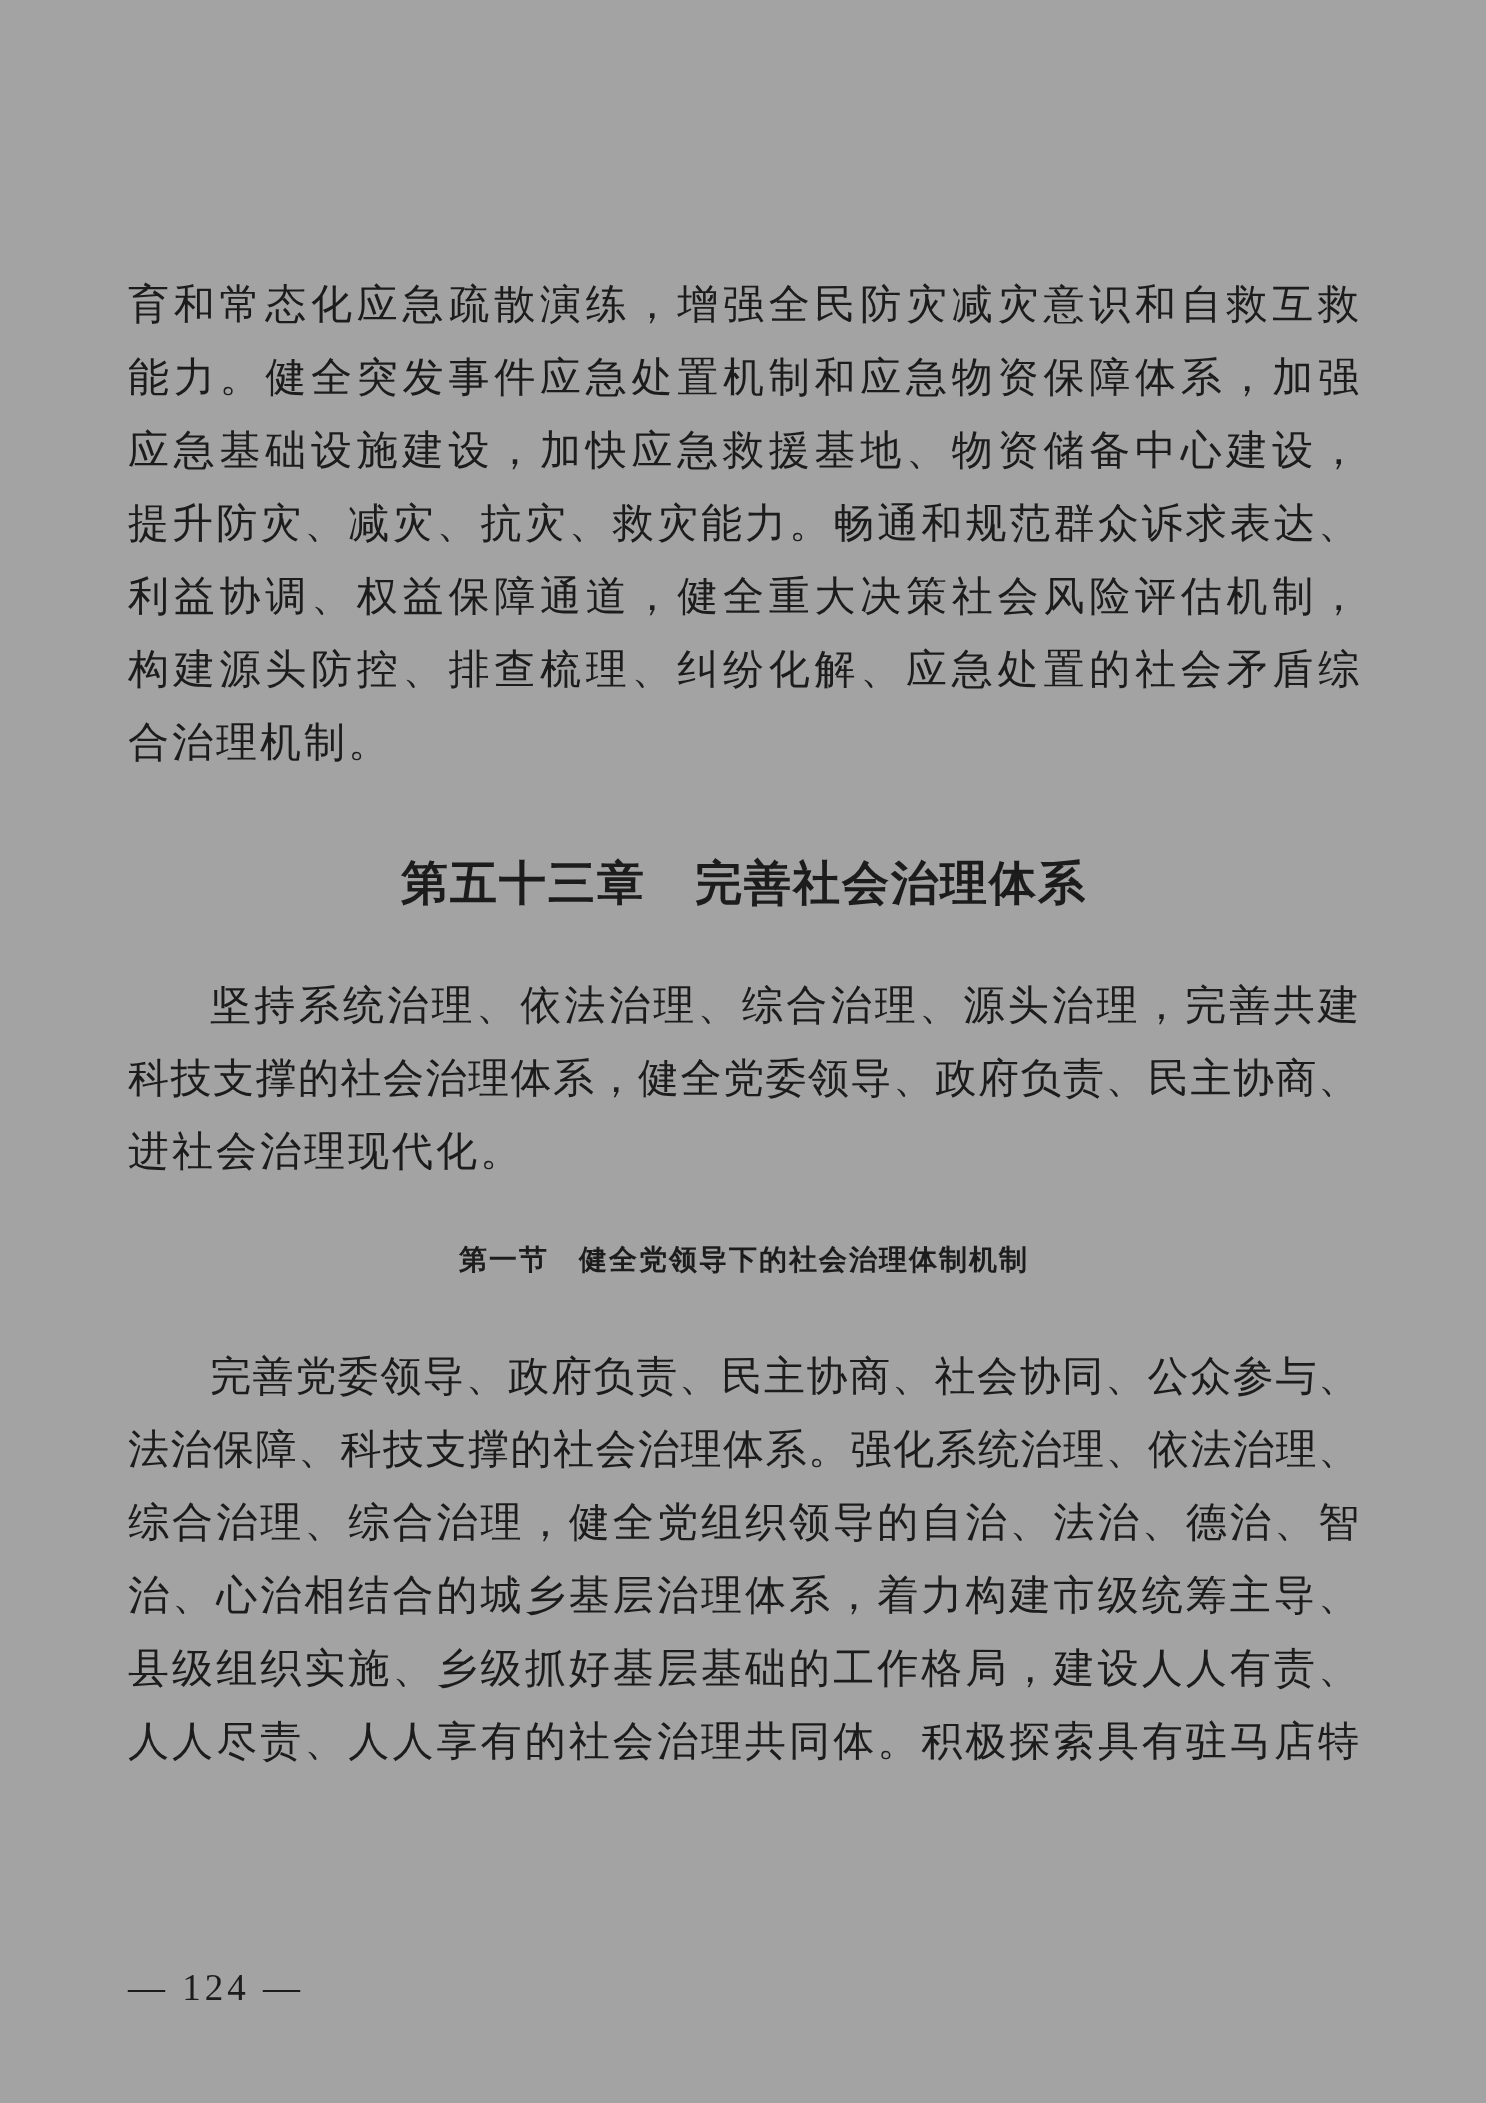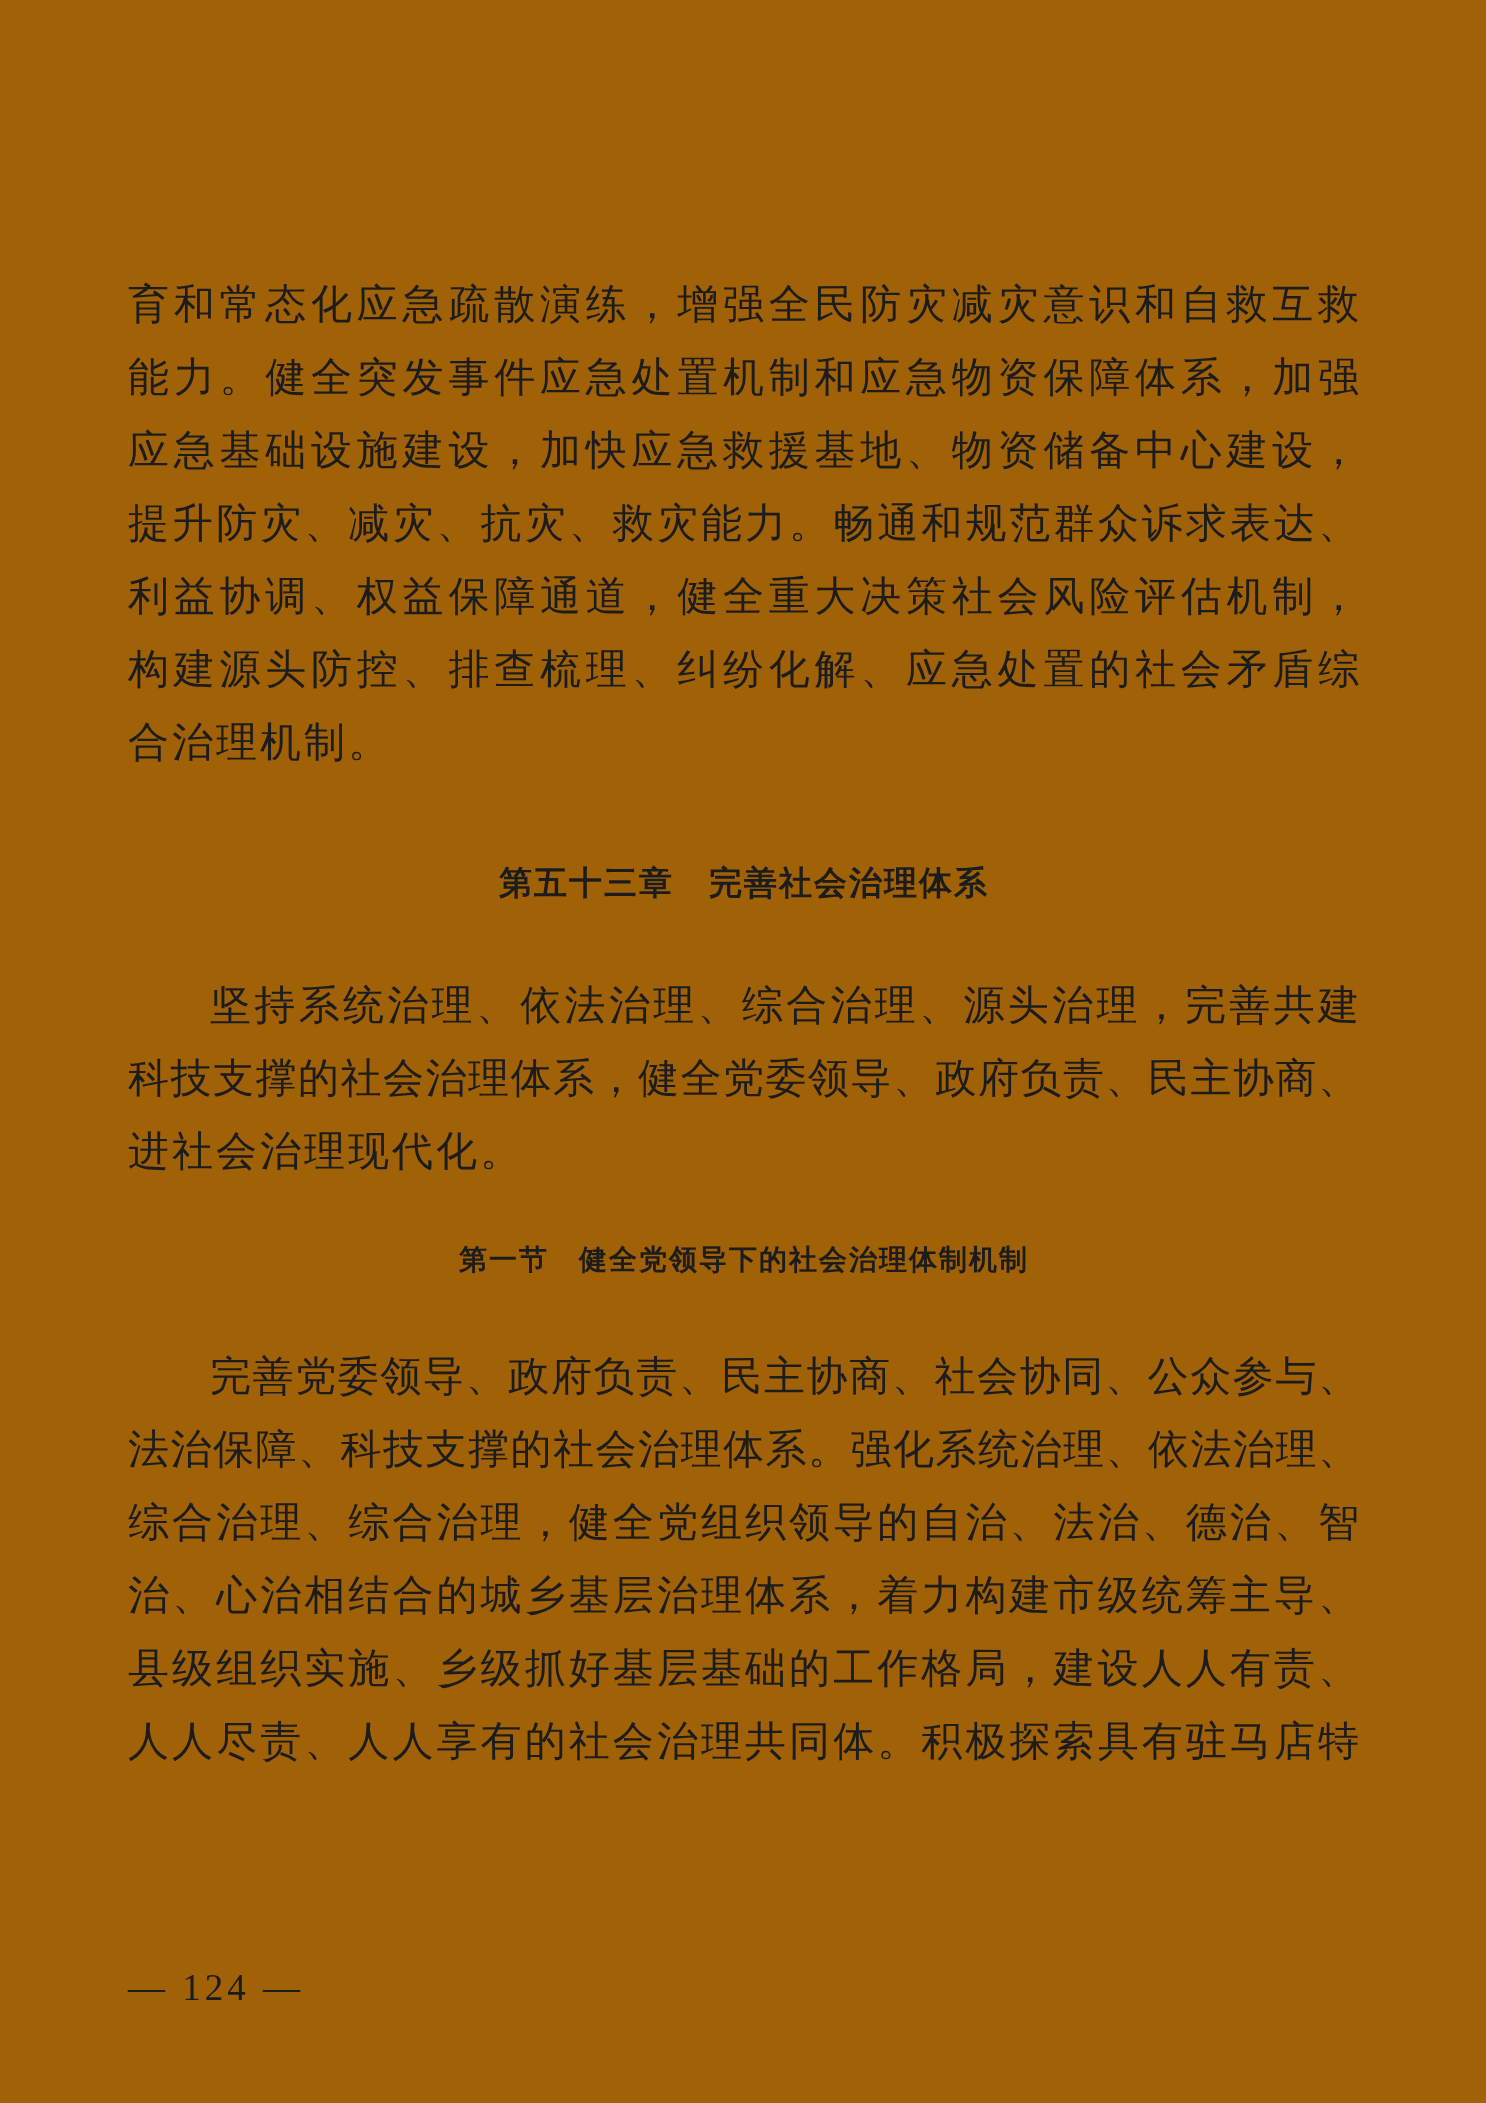--- a/index.html
+++ b/index.html
@@ -4,21 +4,21 @@
 <style>
   html, body {
     margin: 0;
     padding: 0;
     background: #ffffff;
   }
   .page {
     position: relative;
     width: 1486px;
     height: 2103px;
-    background: #a16207;
+    background: #a3a3a3;
     font-family: "Liberation Serif", "DejaVu Serif", serif;
     color: #1c1c1c;
     overflow: hidden;
   }
   .content {
     position: absolute;
     left: 128px;
     right: 126px;
     top: 268px;
   }
@@ -33,21 +33,21 @@
   .line.last {
     text-align: center;
     text-align-last: left;
     white-space: normal;
     letter-spacing: 3px;
   }
   .line.indent {
     text-indent: 2em;
   }
   .chapter-heading {
-    font-size: 33px;
+    font-size: 47px;
     font-weight: bold;
     line-height: 80px;
     text-align: center;
     margin-top: 64px;
     margin-bottom: 46px;
     letter-spacing: 2px;
   }
   .section-heading {
     font-size: 28px;
     font-weight: bold;

